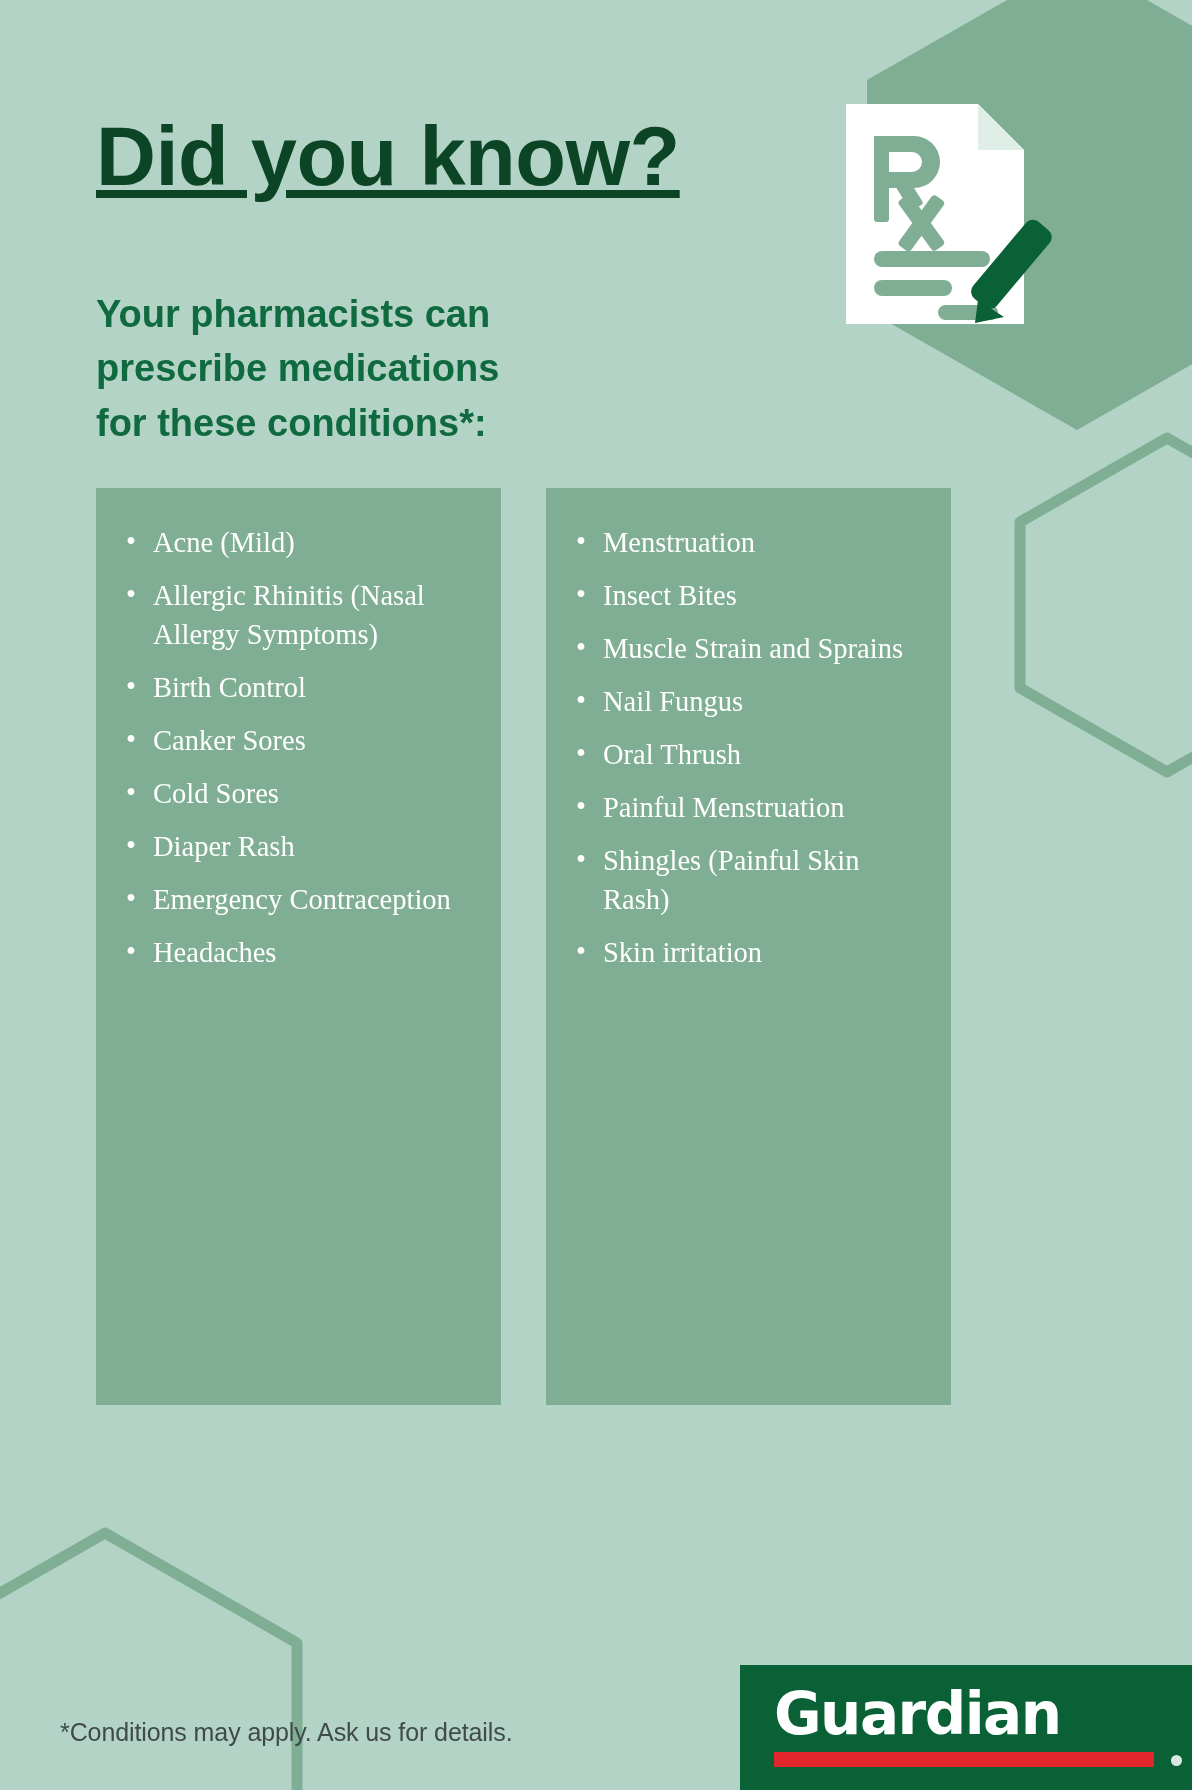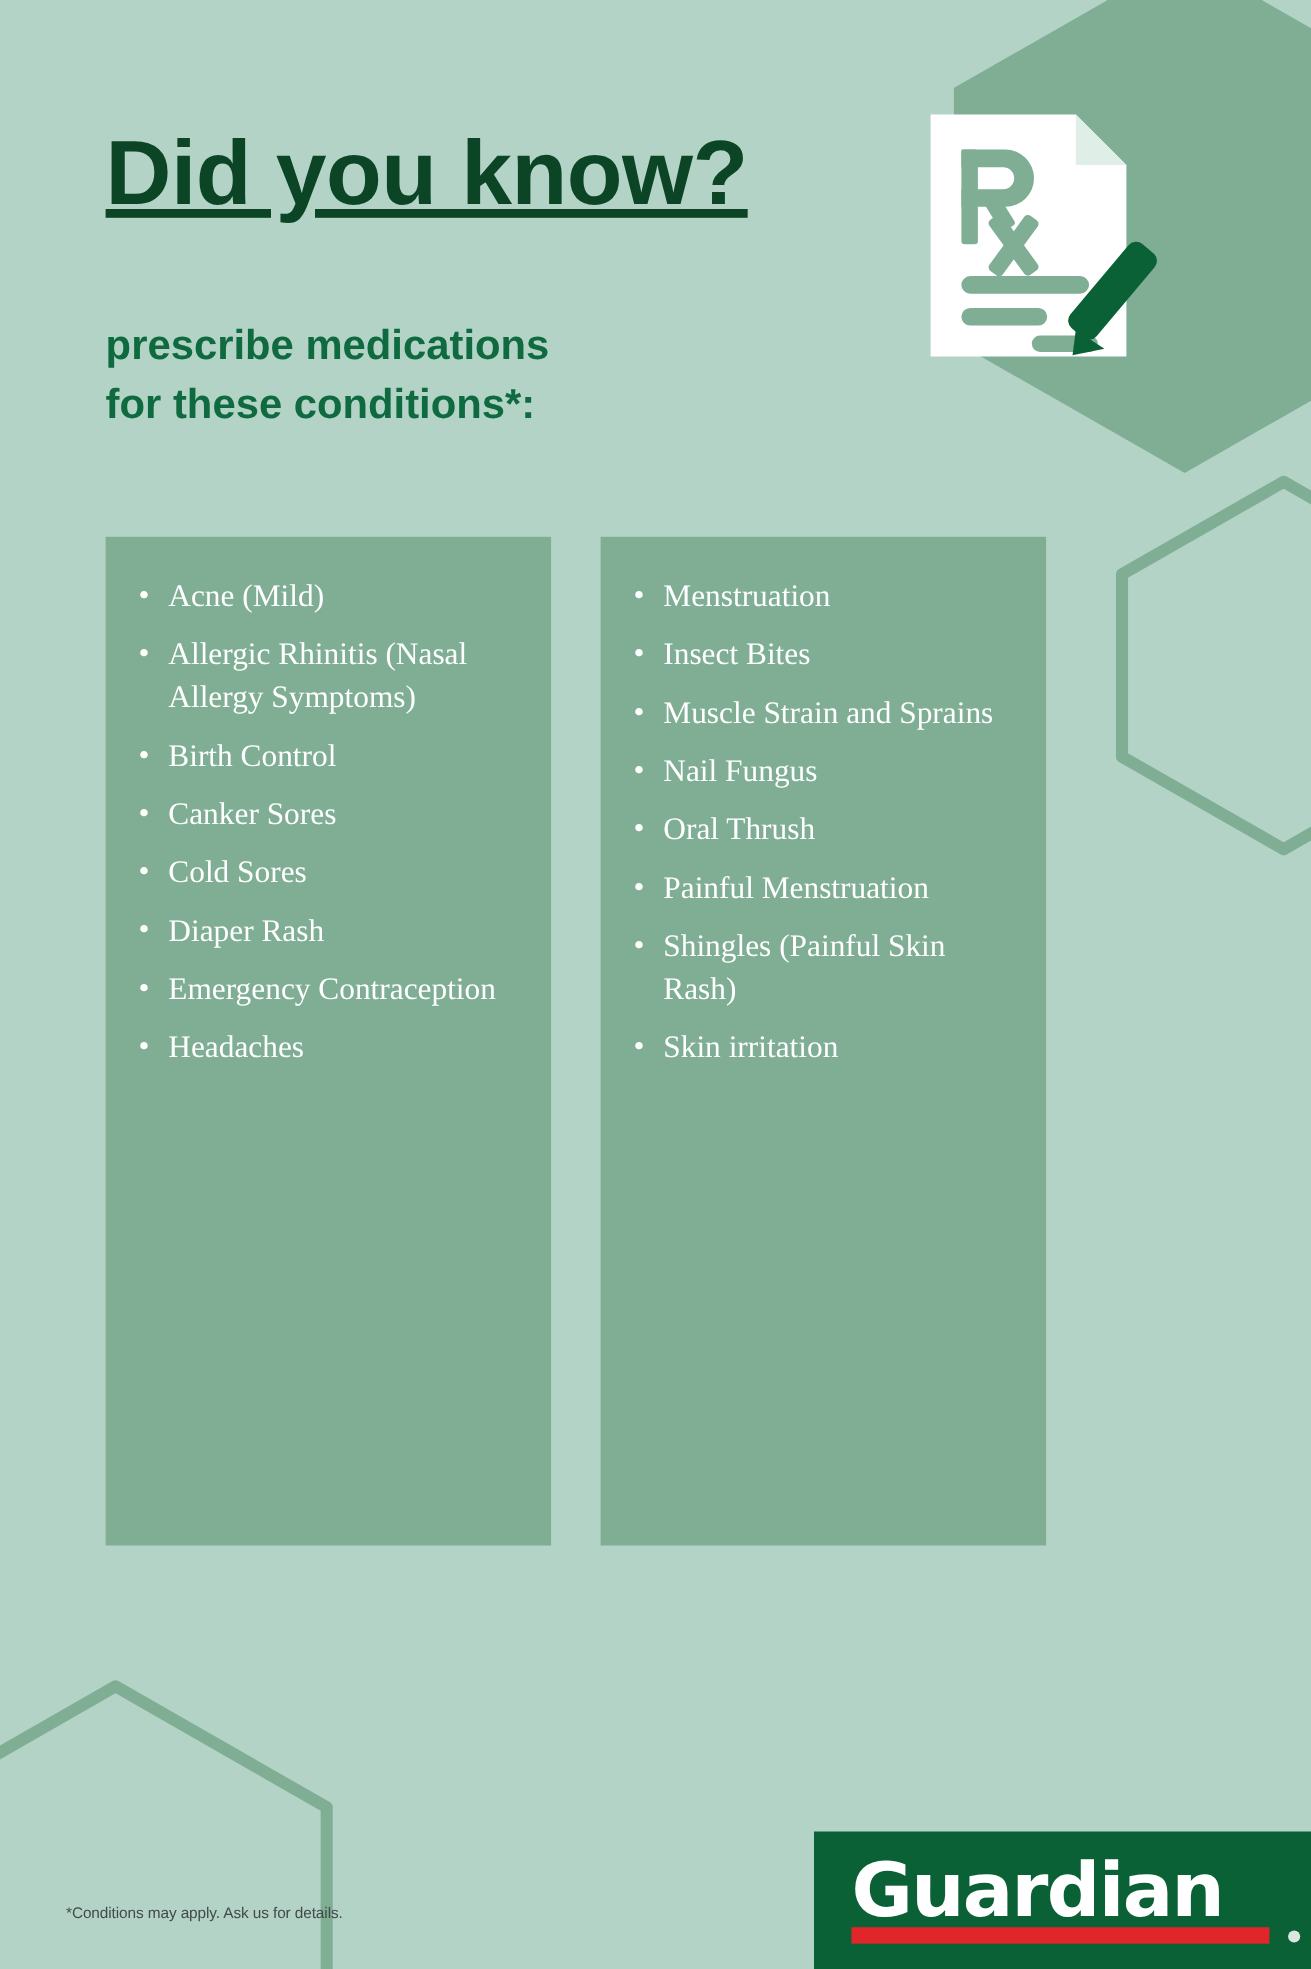--- a/index.html
+++ b/index.html
@@ -115,39 +115,39 @@
     font-size: 28.5px;
     line-height: 1.37;
     color: #ffffff;
   }
 
   
   .footnote {
     position: absolute;
     left: 60px;
     bottom: 43px;
-    font-size: 14px;
+    font-size: 25px;
     color: #404a4a;
     letter-spacing: -0.1px;
   }
 
   
   .logo {
     position: absolute;
     right: 0;
     bottom: 0;
     width: 452px;
     height: 125px;
     background: #0b6136;
   }
   .logo-word {
     position: absolute;
     left: 34px;
     top: 15px;
-    font-size: 68px;
+    font-size: 58px;
     font-weight: bold;
     font-style: normal;
     color: #ffffff;
     letter-spacing: -1.5px;
     font-family: "DejaVu Sans", sans-serif;
   }
   .logo-bar {
     position: absolute;
     left: 34px;
     bottom: 23px;
@@ -202,20 +202,21 @@
 
     <g fill="#0b6136">
       <rect x="168" y="126" width="31" height="100" rx="9" transform="rotate(40 183 176)"></rect>
       <path d="M150 212 L176 229 L147 235 Z"></path>
     </g>
   </svg>
 
   <div class="headline">Did you know?</div>
 
   <div class="subhead">
+    <div>Your pharmacists can</div>
     <div>prescribe medications</div>
     <div>for these conditions*:</div>
   </div>
 
   <div class="cards">
     <div class="card">
       <ul>
         <li>Acne (Mild)</li>
         <li>Allergic Rhinitis (Nasal Allergy Symptoms)</li>
         <li>Birth Control</li>

